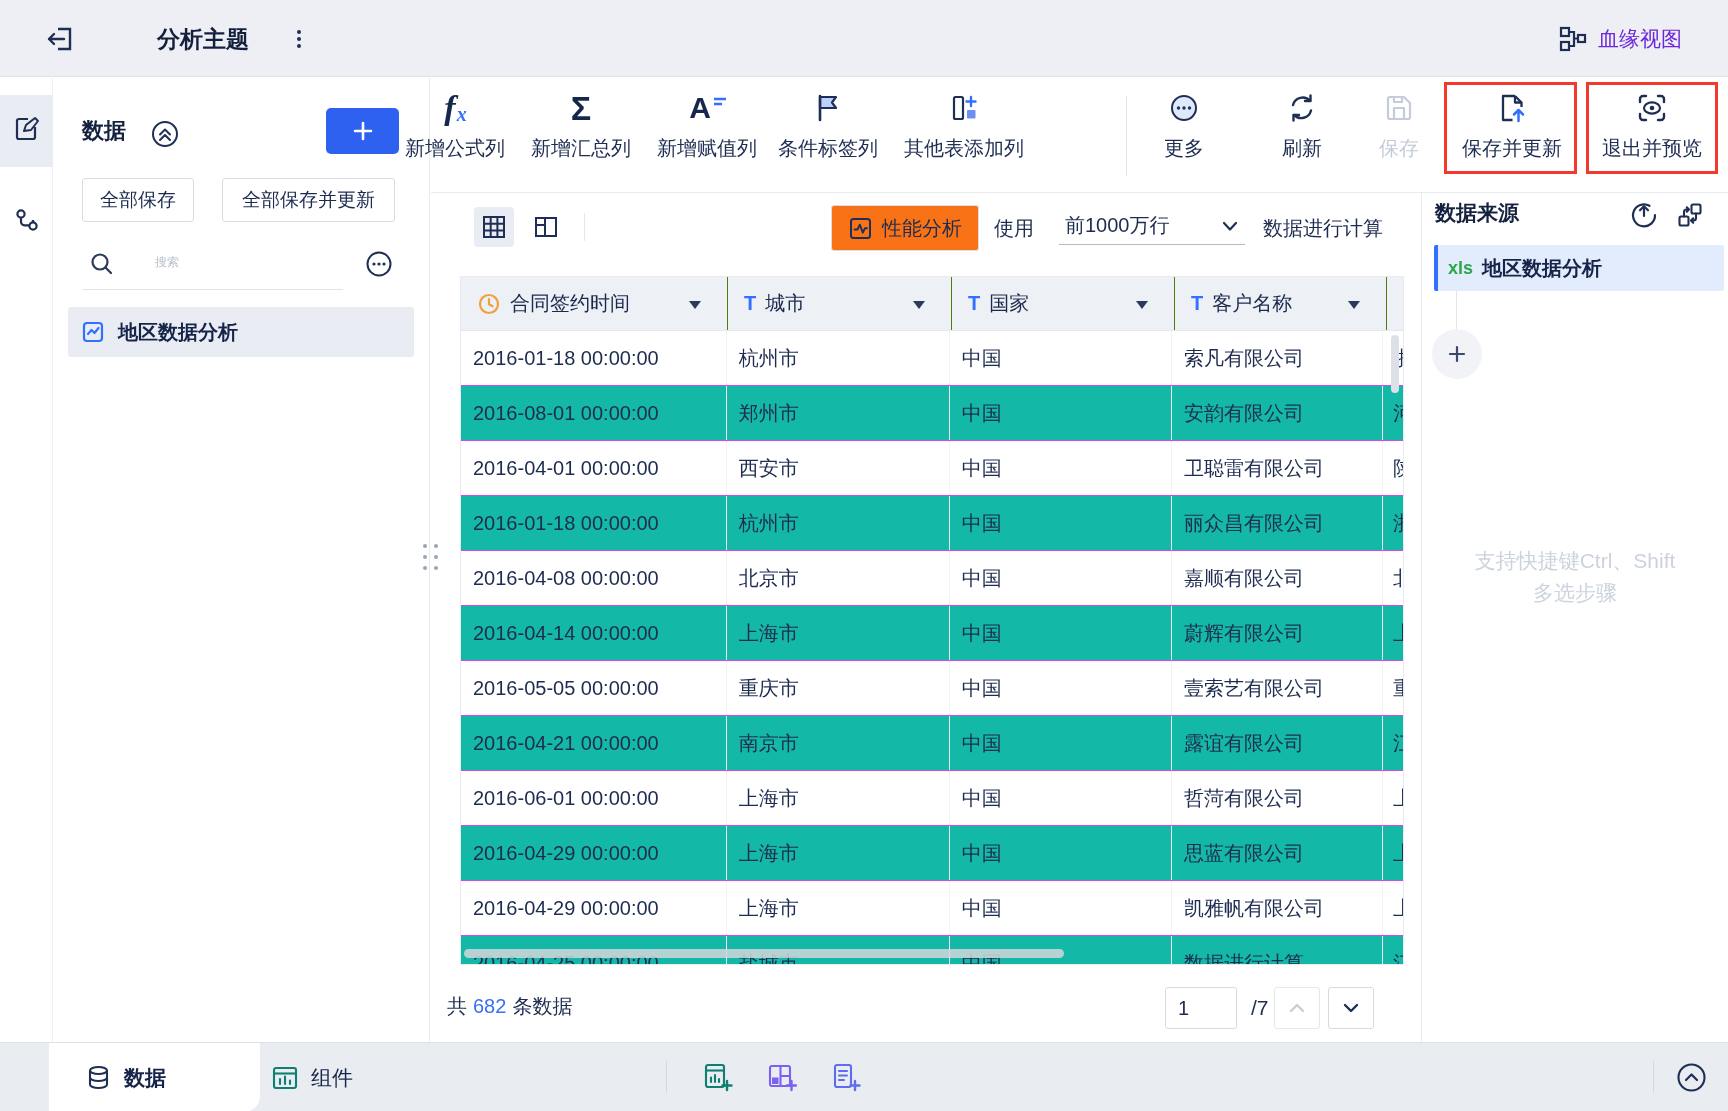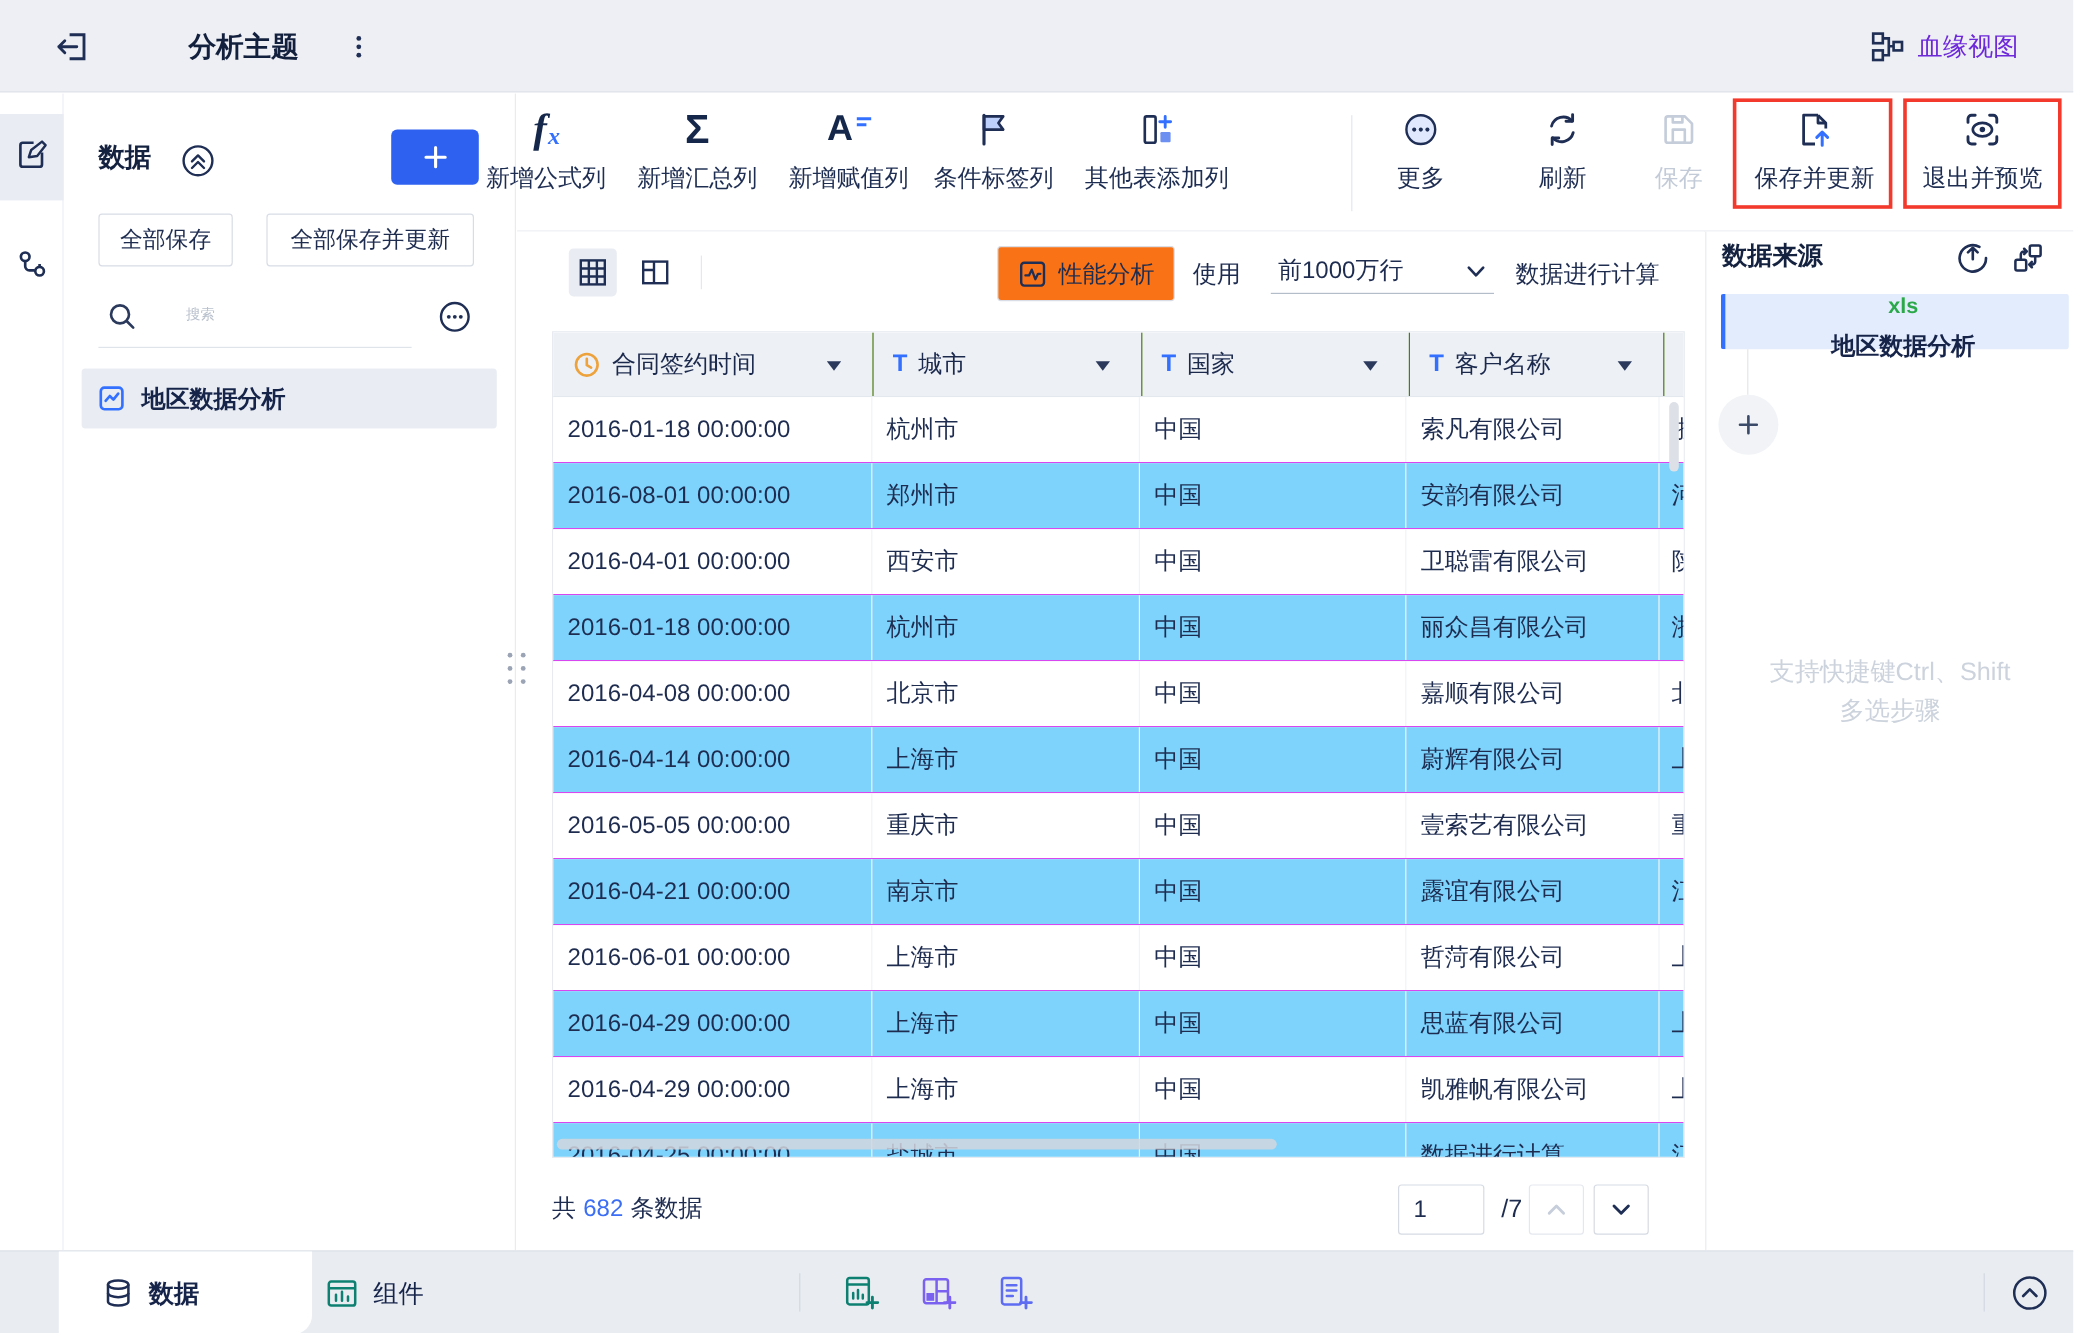--- a/index.html
+++ b/index.html
@@ -73,42 +73,42 @@
   .table{position:absolute;left:29px;top:83px;width:944px;height:689px;border:1px solid #e7eaf0;overflow:hidden;background:#fff;}
   .thead{display:flex;height:54px;background:#edf0f5;border-bottom:1px solid #e3e7ee;}
   .th{display:flex;align-items:center;padding-left:16px;gap:9px;position:relative;border-right:1px solid #4d7c0f;cursor:pointer;}
   .th:last-child{border-right:none;}
   .thlabel{font-size:20px;color:#1b294d;}
   .ticonT{font-size:20px;font-weight:700;color:#3370ff;}
   .caret{position:absolute;right:26px;top:50%;margin-top:-3px;width:0;height:0;
     border-left:6px solid transparent;border-right:6px solid transparent;border-top:8px solid #2b3a5c;}
   .col0{width:267px;}.col1{width:224px;}.col2{width:223px;}.col3{width:212px;}.col4{flex:1;}
   .tr{display:flex;height:55px;border-bottom:1px solid #d946ef;background:#fff;}
-  .tr.alt{background:#7dd3fc;}
+  .tr.alt{background:#14b8a6;}
   .tr.partial{height:30px;overflow:hidden;border-bottom:none;}
   .td{padding:0 10px 0 12px;font-size:20px;color:#1e2c50;line-height:54px;overflow:hidden;white-space:nowrap;border-right:1px solid #f1f3f7;}
   .td:last-child{border-right:none;padding-left:10px;}
   .vthumb{position:absolute;right:4px;top:58px;width:8px;height:58px;background:#dde1e7;border-radius:4px;}
   .hthumb{position:absolute;left:3px;top:672px;width:600px;height:9px;background:rgba(210,214,221,.85);border-radius:5px;}
   
-  .total{position:absolute;left:29px;top:800px;font-size:20px;color:#1e2c50;}
+  .total{position:absolute;left:16px;top:800px;font-size:20px;color:#1e2c50;}
   .total .count{color:#3b6ef5;padding:0 6px;}
   .pageinput{position:absolute;left:734px;top:794px;width:72px;height:42px;border:1px solid #d6dbe3;border-radius:3px;
     font-size:20px;color:#1e2c50;padding-left:12px;font-family:inherit;outline:none;}
   .pagetotal{position:absolute;left:820px;top:803px;font-size:21px;color:#1e2c50;}
   .pgbtn{position:absolute;top:794px;width:46px;height:42px;border-radius:3px;background:#fff;display:flex;align-items:center;justify-content:center;}
   .pgup{left:843px;border:1px solid #e4e8ee;}
   .pgdown{left:897px;border:1px solid #d6dbe3;cursor:pointer;}
   
   .rightpanel{position:absolute;left:1421px;top:193px;width:307px;height:849px;background:#fff;border-left:1px solid #e8ebf0;}
   .rp-title{position:absolute;left:13px;top:6px;font-size:21px;font-weight:700;color:#14213f;}
   .rp-ic1{position:absolute;left:208px;top:8px;cursor:pointer;}
   .rp-ic2{position:absolute;left:254px;top:8px;cursor:pointer;}
   .rp-item{position:absolute;left:12px;top:52px;width:290px;height:46px;background:#e3ecfc;border-left:4px solid #3370ff;
-    border-radius:2px;display:flex;align-items:center;padding-left:10px;gap:9px;cursor:pointer;flex-direction:column;}
+    border-radius:2px;display:flex;align-items:center;padding-left:10px;gap:9px;cursor:pointer;}
   .rp-xls{font-size:18px;font-weight:700;color:#2ba84a;}
   .rp-name{font-size:20px;font-weight:600;color:#16244a;}
   .rp-connector{position:absolute;left:34px;top:98px;width:1px;height:38px;background:#e2e5ea;}
   .rp-plus{position:absolute;left:10px;top:136px;width:50px;height:50px;border-radius:50%;background:#f1f3f6;
     display:flex;align-items:center;justify-content:center;cursor:pointer;}
   .rp-hint{position:absolute;left:0;top:352px;width:100%;text-align:center;color:#ccd3dc;font-size:21px;line-height:32px;}
   
   .bottombar{position:absolute;left:0;top:1042px;width:1728px;height:69px;background:#e9edf2;border-top:1px solid #dde1e8;}
   .whitetab{position:absolute;left:49px;top:0;width:211px;height:69px;background:#fff;border-bottom-right-radius:16px;}
   .btab{position:absolute;top:0;height:69px;display:flex;align-items:center;gap:12px;cursor:pointer;}

